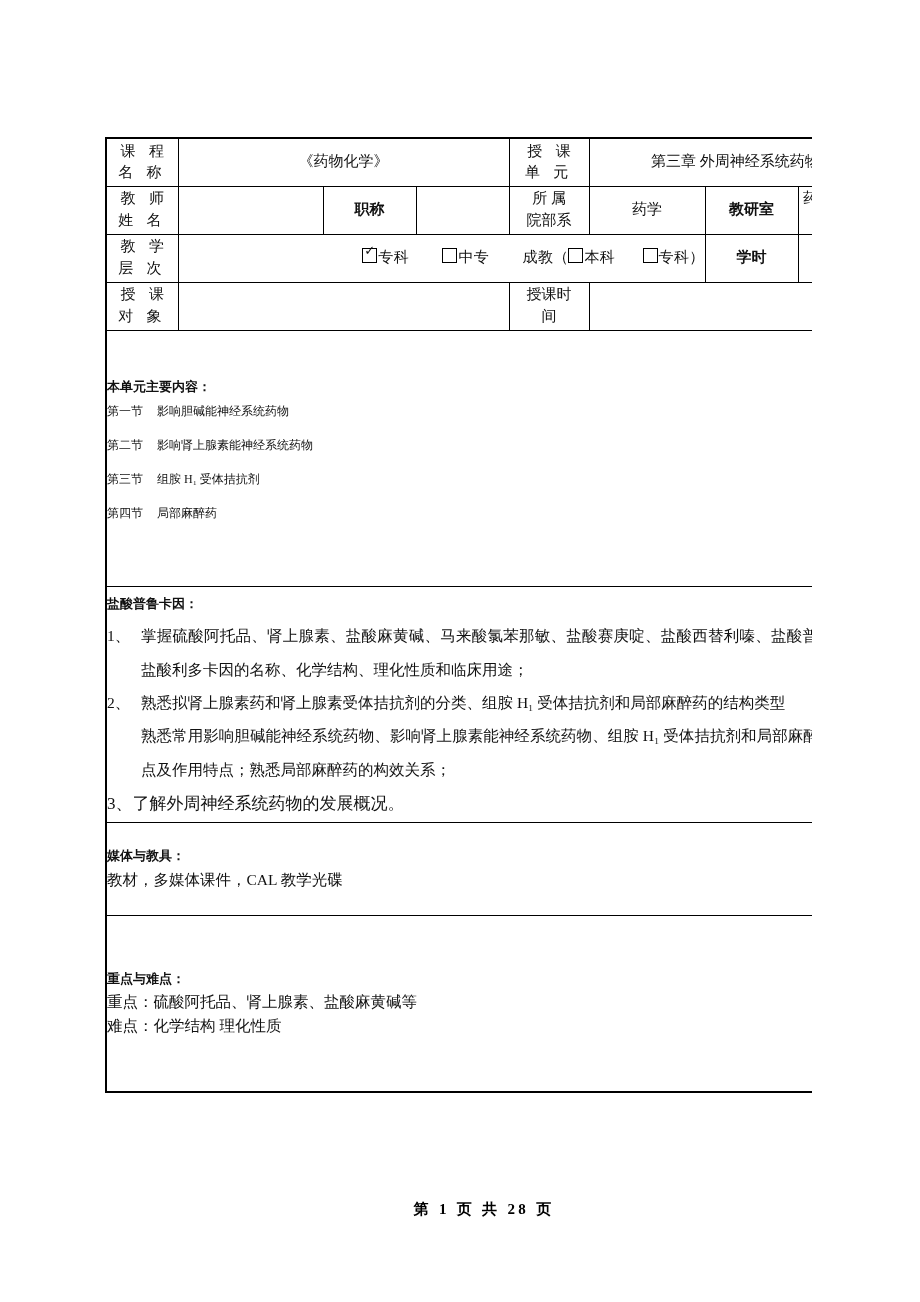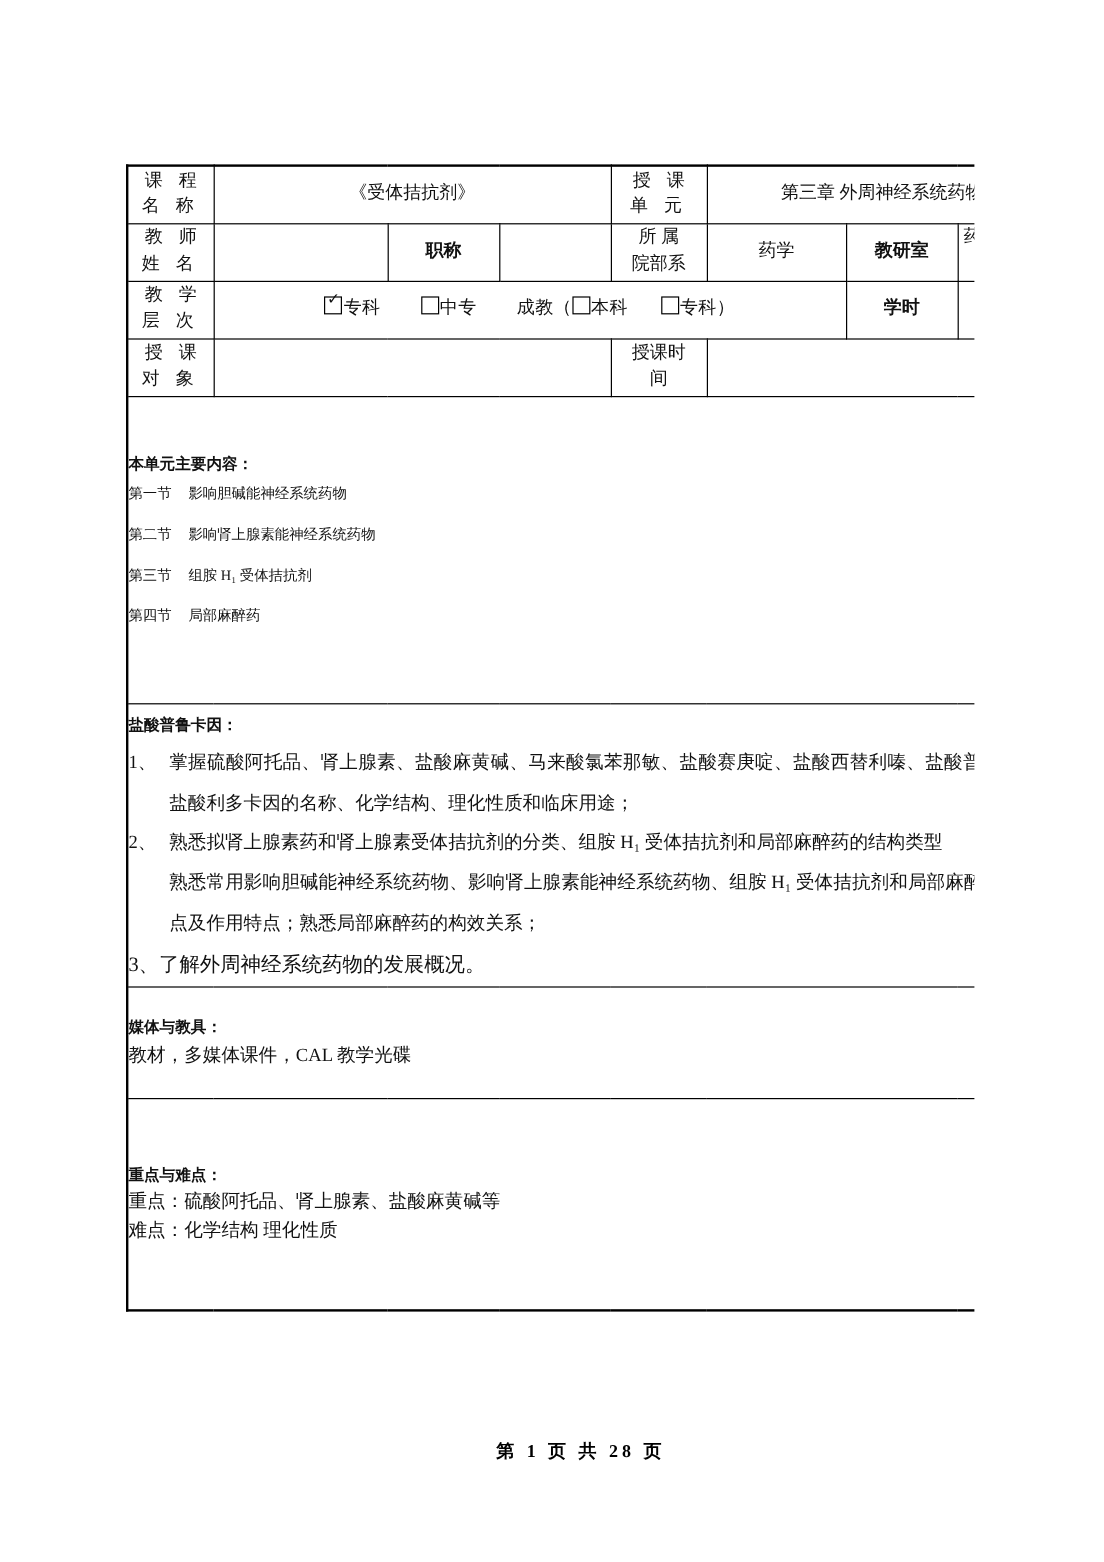--- a/index.html
+++ b/index.html
@@ -177,21 +177,21 @@
       <col style="width:80px">
       <col style="width:116px">
       <col style="width:93px">
       <col style="width:84px">
     </colgroup>
     <tbody>
 
       <tr class="row-h2">
         <td class="lbl">课 程
 名 称</td>
-        <td class="val" colspan="3">《受体拮抗剂》</td>
+        <td class="val" colspan="3">《药物化学》</td>
         <td class="lbl">授 课
 单 元</td>
         <td class="val" colspan="3">第三章 外周神经系统药物</td>
       </tr>
 
       <tr class="row-h2">
         <td class="lbl">教 师
 姓 名</td>
         <td class="val"></td>
         <td class="val-bold">职称</td>
@@ -199,21 +199,21 @@
         <td class="lbl-tight">所 属
 院部系</td>
         <td class="val">药学</td>
         <td class="val-bold">教研室</td>
         <td class="val-left">药 物 分析</td>
       </tr>
 
       <tr class="row-h2">
         <td class="lbl">教 学
 层 次</td>
-        <td class="val" colspan="5" style="text-align:center; ">
+        <td class="val" colspan="5" style="text-align:right; ">
           <span class="lvl-txt"><span class="cbox checked"></span><span>专科</span></span>
           <span class="lvl-gap"></span>
           <span class="lvl-txt"><span class="cbox"></span><span>中专</span></span>
           <span class="lvl-gap"></span>
           <span class="lvl-txt">成教（</span><span class="lvl-txt"><span class="cbox"></span><span>本科</span></span>
           <span class="lvl-gap-sm"></span>
           <span class="lvl-txt"><span class="cbox"></span><span>专科</span></span><span class="lvl-txt">）</span>
         </td>
         <td class="val-bold">学时</td>
         <td class="val"></td>

